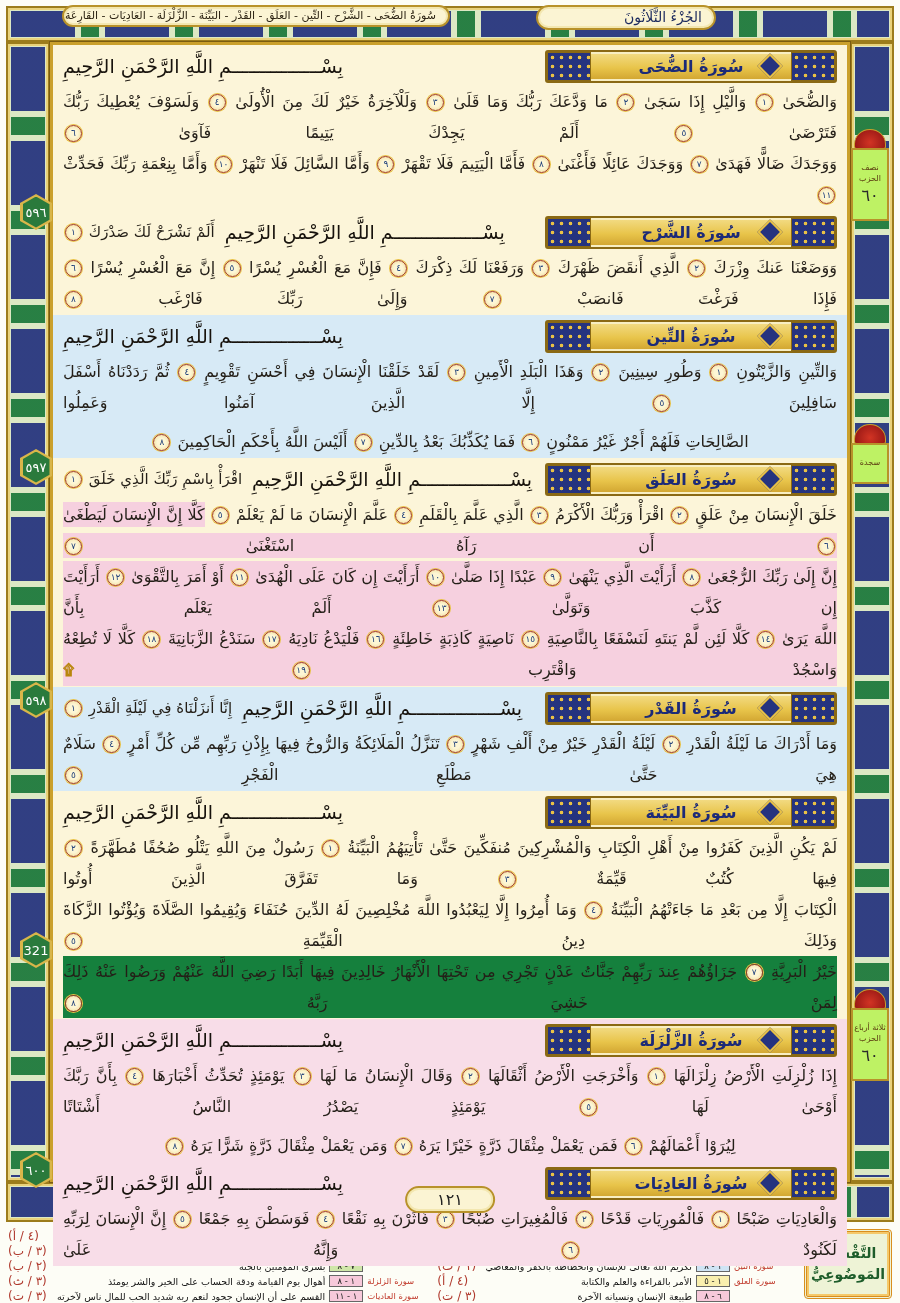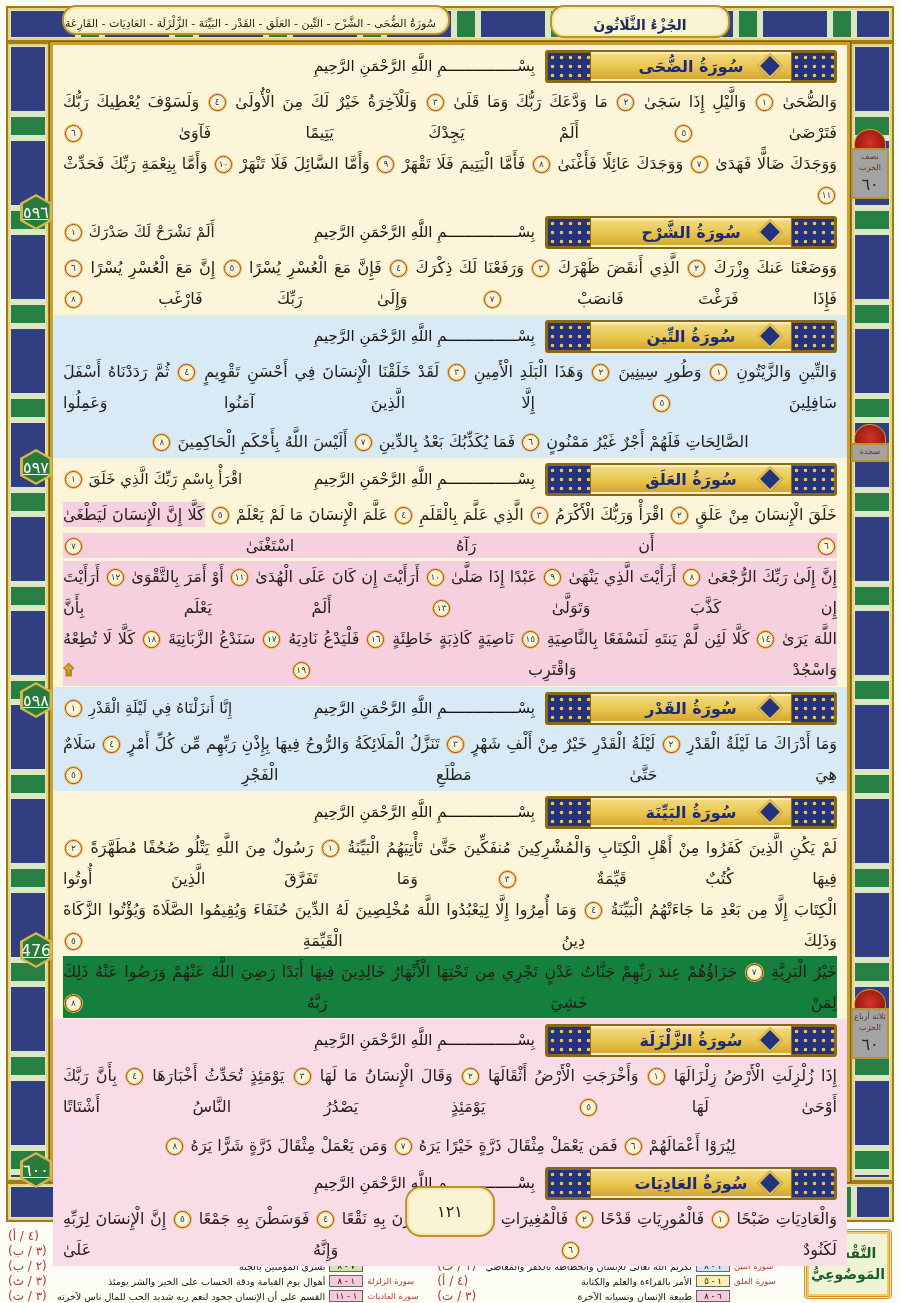--- a/index.html
+++ b/index.html
@@ -22,25 +22,25 @@
       #28367f 0 64px, #dce8c4 64px 70px, #1f7a3d 70px 88px, #dce8c4 88px 94px);
   }
   #band-top    { left:6px;  top:6px;    width:888px; height:36px; }
   #band-bottom { left:6px;  top:1182px; width:888px; height:40px; }
   #strip-left  { left:6px;  top:42px;   width:44px;  height:1140px; }
   #strip-right { left:850px;top:42px;   width:44px;  height:1140px; }
 
   .cartouche {
     position:absolute; top:5px; z-index:3;
     background:#fbf4d3; border:2px solid #b8922a; border-radius:14px;
-    color:#2c2313; text-align:center; padding:10px 12px 3px;
+    color:#2c2313; text-align:center; padding:2px 12px 3px;
     box-shadow: 0 0 0 2px #f3e7b0 inset;
     white-space: nowrap;
   }
-  #cart-juz   { right:170px; width:180px; font-size:14px; font-weight:bold; color:#1c2a5e; }
+  #cart-juz   { right:184px; width:180px; font-size:14px; font-weight:normal; color:#1c2a5e;text-align:right; }
   #cart-list  { left:62px;  width:388px; font-size:11px; overflow:hidden; }
 
   
   #inner-frame {
     position:absolute; left:50px; top:42px; width:800px; height:1140px;
     border:3px solid #caa02c; box-shadow: 0 0 0 1px #7a5c10 inset, 0 0 0 1px #7a5c10;
     z-index:1; pointer-events:none;
   }
   #content {
     position:absolute; left:53px; top:45px; width:794px; height:1134px;
@@ -65,21 +65,21 @@
     background-image: radial-gradient(circle, #e9c145 1.6px, transparent 2.1px);
     background-size:9px 9px;
     border:1px solid #8a6914;
   }
   .banner .cap.r { right:0; } .banner .cap.l { left:0; }
   .banner .med {
     position:absolute; right:56px; width:18px; height:18px; background:#25337f;
     transform: rotate(45deg); border:2px solid #e9c145;
   }
   .banner .name { color:#1c2a78; font-weight:bold; font-size:16px; z-index:1; }
-  .bismillah { flex:1 1 auto; text-align:right; font-size:15px; color:#17120c; }
+  .bismillah { flex:1 1 auto; text-align:left; font-size:19px; color:#17120c; }
   .inline-verse { flex:0 0 auto; font-size:15px; color:#241f18; white-space:nowrap; }
 
   .vline {
     direction:rtl; text-align:justify; text-align-last:justify;
     font-size:16px; color:#241f18; line-height:31px; min-height:31px;
   }
   .vline.center { text-align:center; text-align-last:center;margin-top:8px; }
   .vline .part { box-decoration-break:clone; -webkit-box-decoration-break:clone; padding:3px 0; }
   .bg-pink  { background:#f6d0df; }
   .bg-green { background:#d8e9cc; }
@@ -97,39 +97,39 @@
 
   
   .hex-out {
     position:absolute; left:12px; width:32px; height:36px; z-index:3;
     background:#d9b64a; clip-path:polygon(50% 0,100% 25%,100% 75%,50% 100%,0 75%,0 25%);
     display:flex; align-items:center; justify-content:center;
   }
   .hex-in {
     width:27px; height:31px; background:#2a7a3c;
     clip-path:polygon(50% 0,100% 25%,100% 75%,50% 100%,0 75%,0 25%);
-    color:#fff; font-size:16px; display:flex; align-items:center; justify-content:center;text-decoration:underline;
+    color:#fff; font-size:13px; display:flex; align-items:center; justify-content:center;
   }
   .marker { position:absolute; right:3px; width:38px; text-align:center; z-index:3; }
   .marker .dome {
     width:32px; height:20px; margin:0 auto -1px;
     background: radial-gradient(circle at 50% 70%, #d23424, #8a1111);
     border:1px solid #caa02c; border-radius:50% 50% 8% 8% / 75% 75% 10% 10%;
   }
   .marker .mbox {
-    background:#a3a3a3; border:2px solid #b8922a; padding:2px 1px;
+    background:#bef264; border:2px solid #b8922a; padding:13px 1px;
     font-size:8px; line-height:1.35; color:#5a3a10;
   }
   .marker .mnum { font-size:16px; color:#2b2b2b; }
 
   
   #pagenum {
     position:absolute; left:50%; top:1186px; transform:translateX(-50%); z-index:4;
     background:#fbf4d3; border:2px solid #b8922a; border-radius:16px;
-    box-shadow:0 0 0 2px #f3e7b0 inset; padding:14px 30px; font-size:16px; color:#222;
+    box-shadow:0 0 0 2px #f3e7b0 inset; padding:2px 30px; font-size:16px; color:#222;
   }
 
   
   #footer {
     position:absolute; left:8px; top:1229px; width:884px; height:72px;
     display:flex; direction:rtl; gap:10px; align-items:flex-start;
   }
   #topic-box {
     flex:0 0 88px; height:70px; border:3px double #d98e1e; border-radius:4px;
     background:#eef3d6; color:#1d5c2a; font-weight:bold; font-size:14px;
@@ -158,21 +158,21 @@
     <div class="hex-out" style="top: 150px;">
       <div class="hex-in">٥٩٦</div>
     </div>
     <div class="hex-out" style="top: 405px;">
       <div class="hex-in">٥٩٧</div>
     </div>
     <div class="hex-out" style="top: 638px;">
       <div class="hex-in">٥٩٨</div>
     </div>
     <div class="hex-out" style="top: 888px;">
-      <div class="hex-in">476</div>
+      <div class="hex-in">321</div>
     </div>
     <div class="hex-out" style="top: 1108px;">
       <div class="hex-in">٦٠٠</div>
     </div>
   </div>
 <div id="strip-right" class="band vert">
     <div class="marker" style="top: 85px;">
       <div class="dome"></div>
       <div class="mbox">
         <div>نصف الحزب</div>

